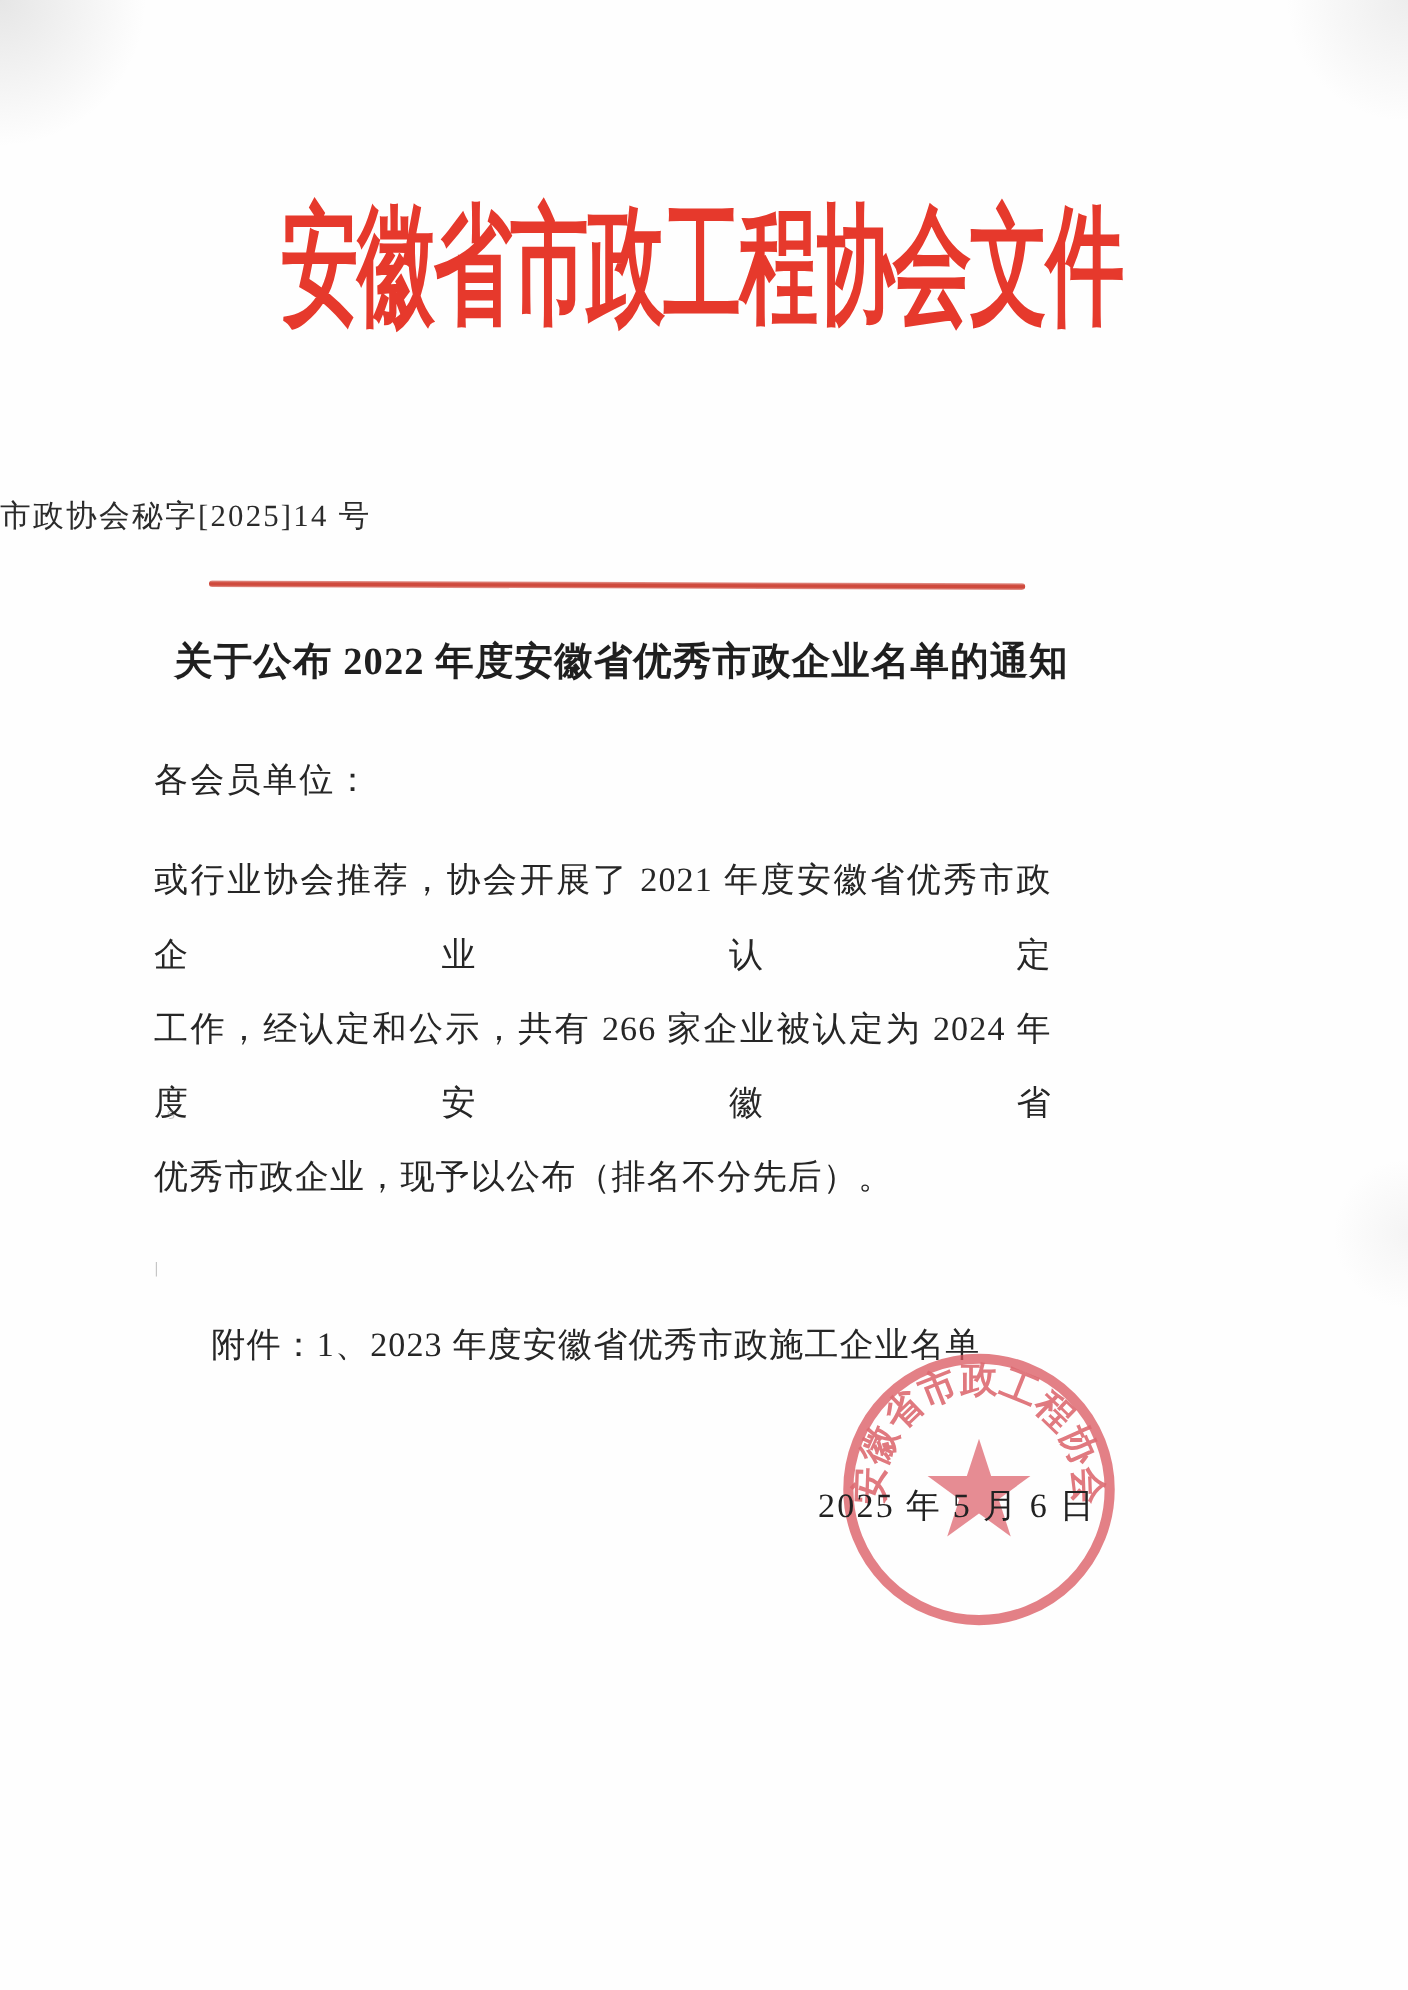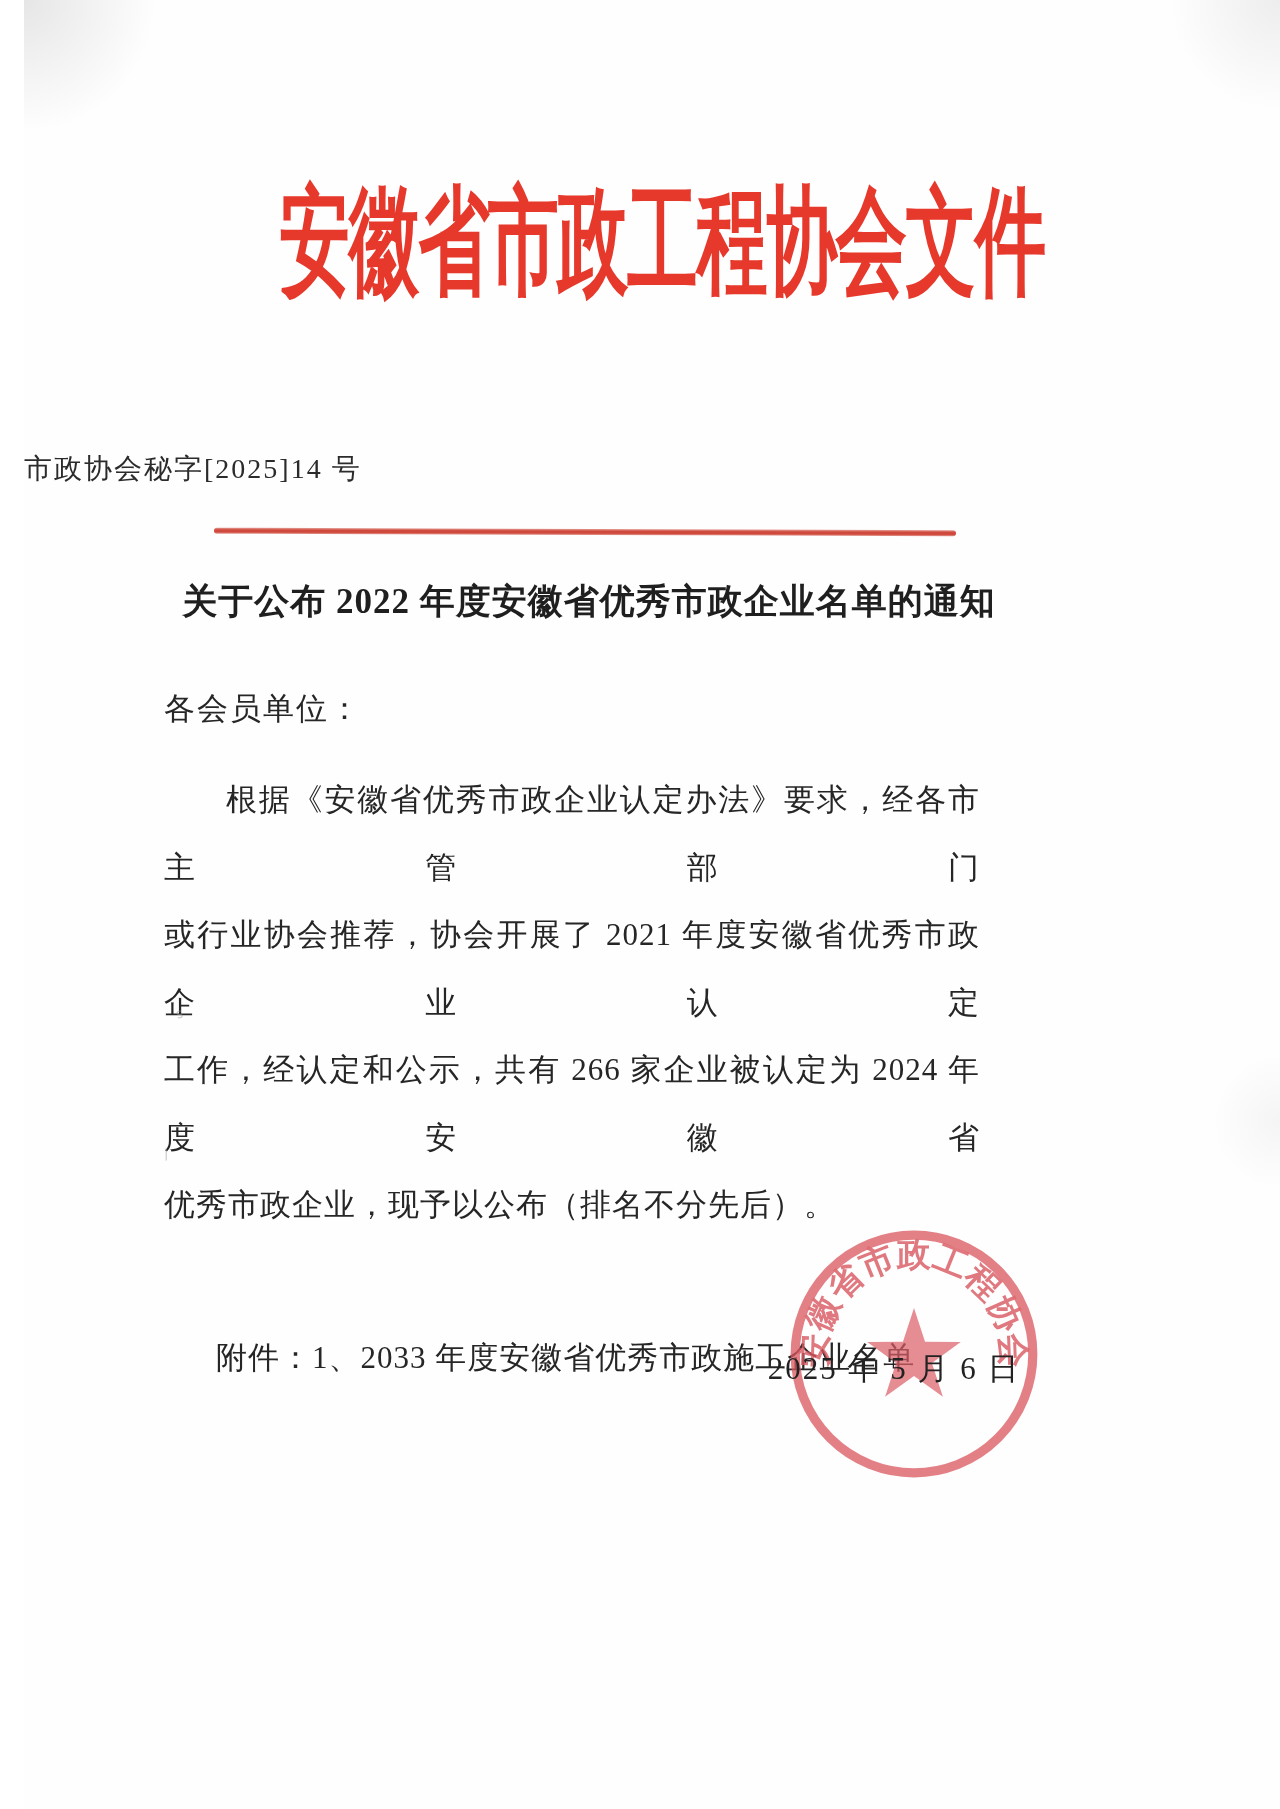--- a/index.html
+++ b/index.html
@@ -10,21 +10,20 @@
     position:relative;
     overflow:hidden;
   }
   .page{
     position:absolute;inset:0;
     background:
       radial-gradient(circle at 0% 0%, rgba(120,120,120,0.18), rgba(255,255,255,0) 6%),
       radial-gradient(circle at 100% 0%, rgba(140,140,140,0.15), rgba(255,255,255,0) 5%),
       radial-gradient(circle at 100% 62%, rgba(160,160,160,0.10), rgba(255,255,255,0) 4%),
       #fefefe;
-    margin-left: 24px;
   }
   
   .masthead{
     position:absolute; top:168px; left:0; width:1130px;
     text-align:center;
     color:#e6392c;
     font-weight:bold;
     font-size:118px;
     line-height:150px;
     letter-spacing:-2px;
@@ -127,28 +126,27 @@
   <div class="doc-number">市政协会秘字[2025]14 号</div>
 
   <div class="red-rule"></div>
 
   <div class="notice-title">关于公布 2022 年度安徽省优秀市政企业名单的通知</div>
 
   <div class="doc-body">
     <div class="salutation">各会员单位：</div>
 
     <div class="para">
-      <div class="line just first">根据《安徽省优秀市政企业认定办法》要求，经各市主管部门</div>
       <div class="line just">或行业协会推荐，协会开展了 2021 年度安徽省优秀市政企业认定</div>
       <div class="line just">工作，经认定和公示，共有 266 家企业被认定为 2024 年度安徽省</div>
       <div class="line">优秀市政企业，现予以公布（排名不分先后）。</div>
     </div>
 
     <div class="attachments">
-      <div class="attach-line indent1">附件：1、2033 年度安徽省优秀市政施工企业名单</div>
+      <div class="attach-line indent1">附件：1、2023 年度安徽省优秀市政施工企业名单</div>
     </div>
   </div>
 
   <svg class="seal" viewBox="0 0 250 250" aria-hidden="true">
     <circle cx="125" cy="125" r="116" fill="none" stroke="#d9565e" stroke-width="9" opacity="0.85"></circle>
     <polygon points="125,80 135.8,113.1 170.65,113.17 142.5,133.7 153.2,166.8 125,146.4 96.8,166.8 107.5,133.7 79.35,113.17 114.2,113.1" fill="#dd5d66" opacity="0.8"></polygon>
     <defs>
       <path id="sealArc" d="M 44.2 154.4 A 86 86 0 1 1 205.8 154.4" fill="none"></path>
     </defs>
     <text font-size="33" fill="#d9565e" opacity="0.9" font-weight="bold" font-family="'Liberation Serif','DejaVu Serif',serif">

